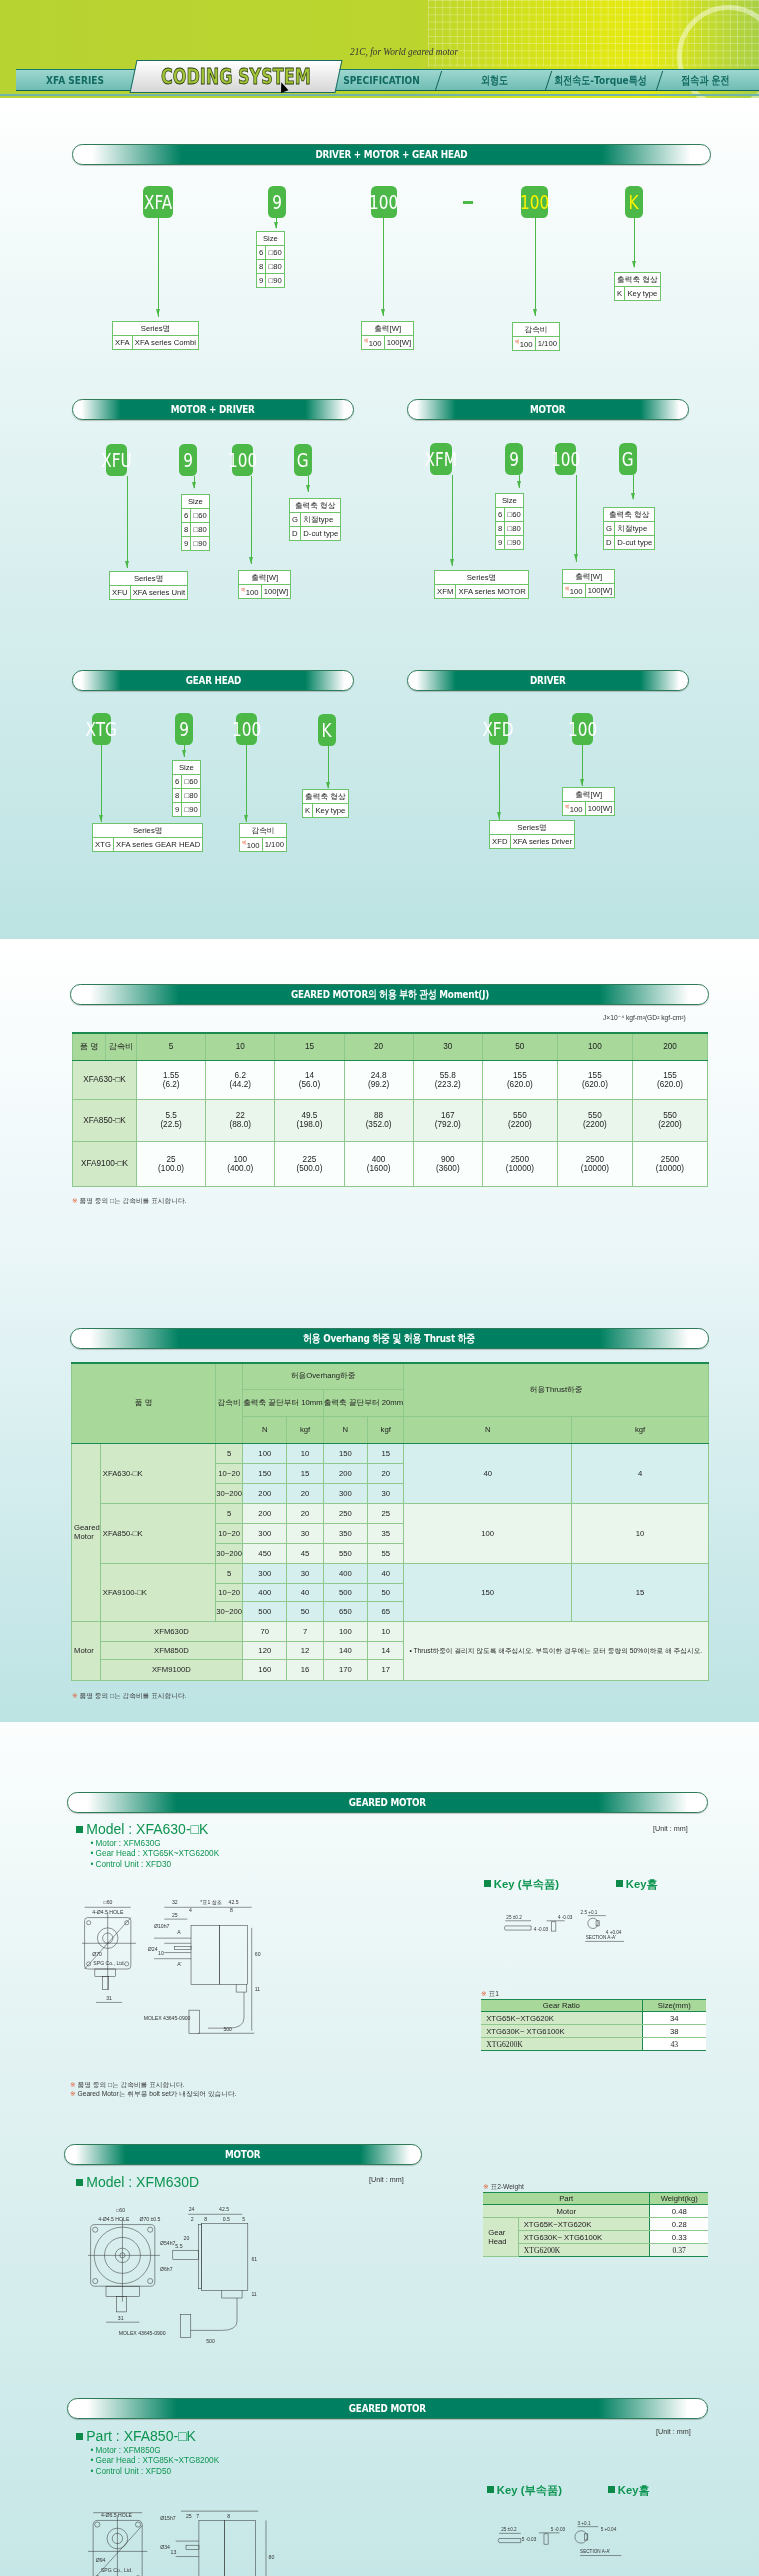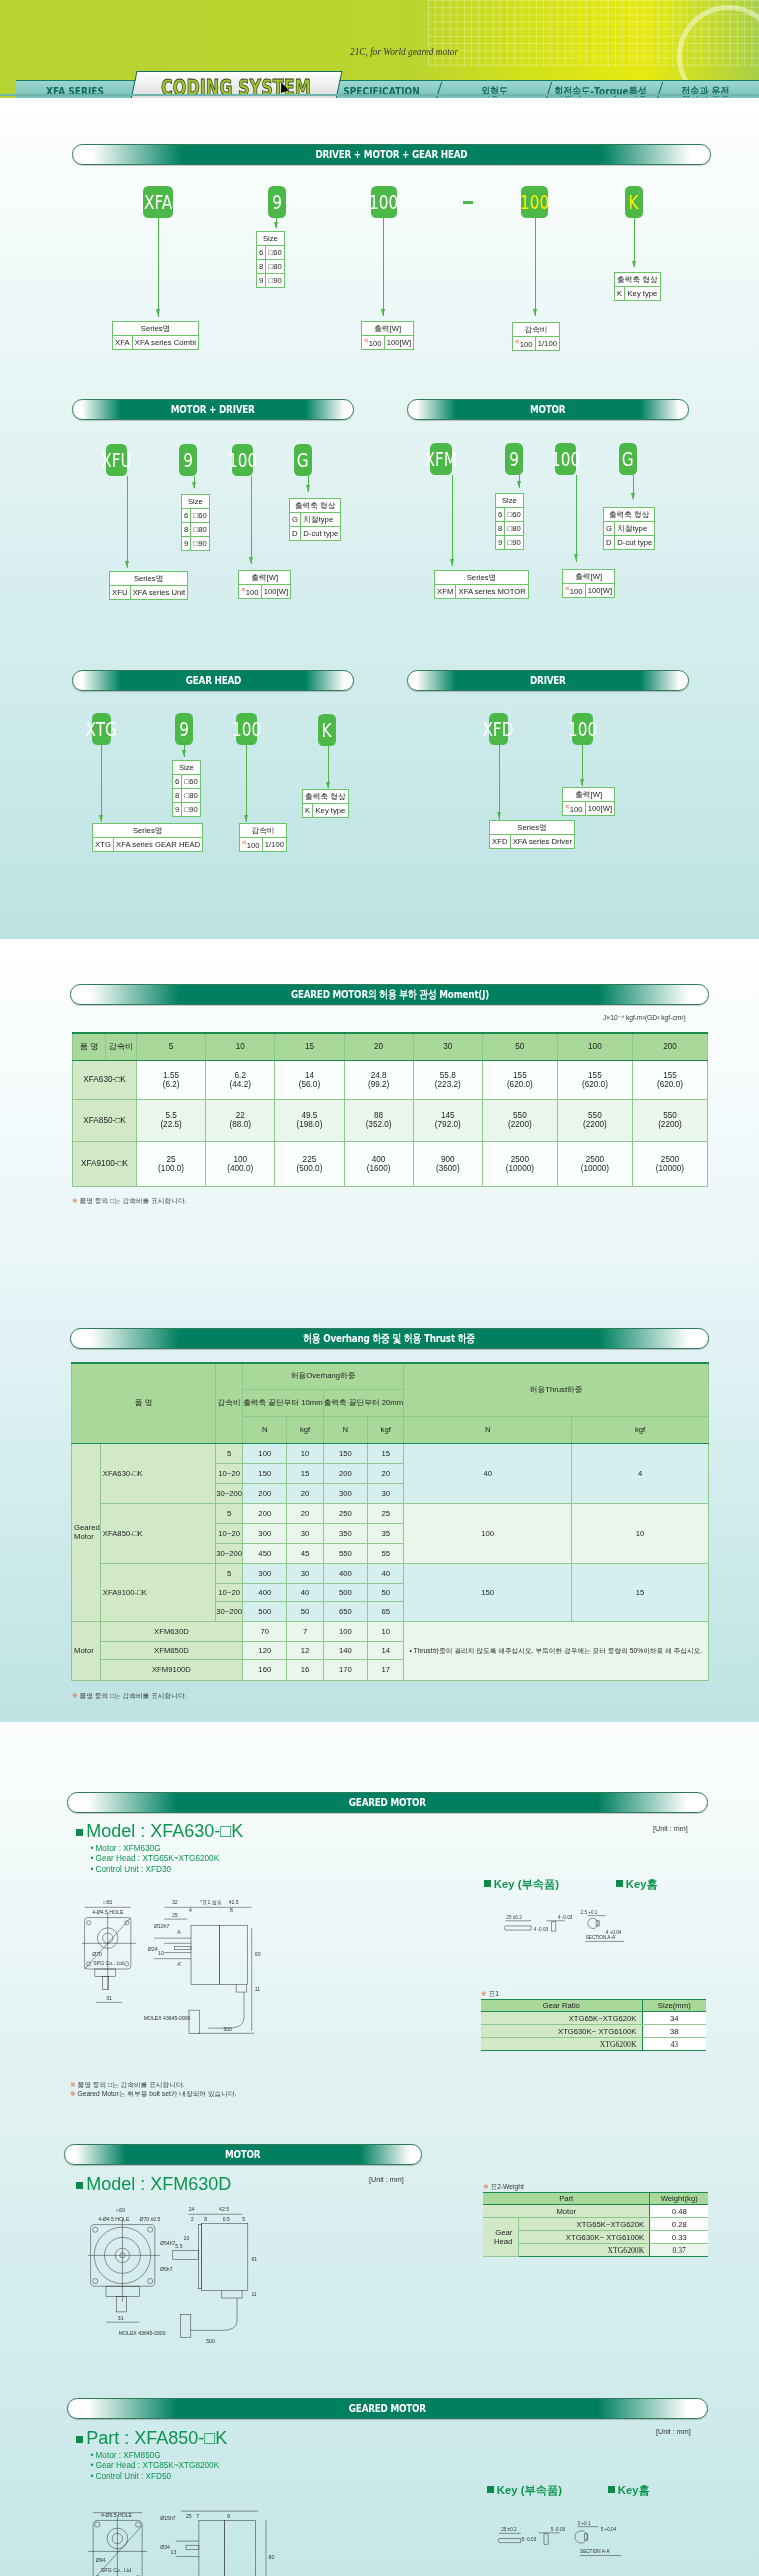--- a/index.html
+++ b/index.html
@@ -7,21 +7,21 @@
   .band { position: relative; width: 759px; }
   .grad { background: linear-gradient(#ffffff, #bde3e3); }
 
   
   .header { height: 98px; background: linear-gradient(90deg, #b7d332 0%, #bcd52e 55%, #d4e21a 70%, #e7ea10 85%, #a8cf45 100%); overflow: hidden; }
   .header .grid { position: absolute; left: 428px; top: 0; width: 332px; height: 67px;
     background-image: linear-gradient(rgba(255,255,255,0.35) 0.5px, transparent 0.5px), linear-gradient(90deg, rgba(255,255,255,0.35) 0.5px, transparent 0.5px);
     background-size: 7.2px 7.2px; opacity: 0.8; }
   .header .globe { position: absolute; right: -20.6px; top: 5.2px; width: 103px; height: 103px; border-radius: 50%; border: 5.2px solid rgba(255,255,255,0.45); }
   .tagline { position: absolute; left: 350px; top: 47px; font-family: "Liberation Serif", serif; font-style: italic; font-size: 9.3px; color: #333; }
-  .tabs { position: absolute; left: 0; top: 72px; width: 759px; height: 31px; }
+  .tabs { position: absolute; left: 0; top: 61px; width: 759px; height: 31px; }
   .tabbar-bg { position: absolute; left: 15.5px; top: 8.2px; width: 744px; height: 21.6px; background: linear-gradient(#9ed7cf, #6fbdb4); border-top: 1.5px solid #137a70; border-bottom: 1.5px solid #0f5f56; }
   .tab { position: absolute; top: 10.3px; height: 18.5px; display: flex; align-items: center; justify-content: center;
     font-family: "DejaVu Sans", sans-serif; font-weight: bold; font-size: 11.3px; color: #126b62; transform: scaleX(0.8); cursor: pointer; }
   .tab.active { top: -1px; height: 33px; background: linear-gradient(#ffffff, #d6d6d6); border: 1.5px solid #1a6c63; transform: skewX(-12deg); font-size: 20.6px; color: #a4c437;
     -webkit-text-stroke: 0.8px #283d10; }
   .tab.active span { display: inline-block; transform: skewX(12deg) scaleX(0.78); }
   .tab-sep { position: absolute; top: 10.3px; width: 1px; height: 19.6px; background: #0f5f56; transform: skewX(-18deg); }
   .header-line { position: absolute; left: 0; top: 94px; width: 759px; height: 1.5px; background: #6fb5ac; }
   .cursor { position: absolute; left: 279px; top: 82px; width: 0; height: 0; border-left: 4.1px solid transparent; border-right: 4.1px solid transparent; border-bottom: 10.3px solid #000; transform: rotate(-20deg); }
 
@@ -54,31 +54,31 @@
   .cell-light { background: #eaf5ec; }
   .cell-white { background: #fafffd; }
   .topbar { border-top: 2.1px solid #1a8a50 !important; }
 
   .note { position: absolute; font-size: 7.2px; color: #333; }
   .note .mark, .mark { color: #e2582c; }
   .unit { position: absolute; font-size: 7.2px; color: #333; }
 
   .model { position: absolute; color: #0d9450; }
   .model .sq { display: inline-block; width: 7.2px; height: 7.2px; background: #0d8a4a; margin-right: 3.1px; vertical-align: 1px; }
-  .model .title { font-size: 18px; }
+  .model .title { font-size: 14px; }
   .model ul { list-style: none; font-size: 8.2px; margin-left: 14.4px; margin-top: 2.1px; line-height: 10.3px; }
   .model ul li:before { content: "• "; }
   .subh { position: absolute; color: #0d9450; font-size: 11.3px; font-weight: bold; }
   .subh .sq { display: inline-block; width: 6.7px; height: 6.7px; background: #0d8a4a; margin-right: 3.1px; vertical-align: 1px; }
 
   .drawing { position: absolute; }
   .small-table { position: absolute; border-collapse: collapse; font-size: 7.7px; }
   .small-table th { background: #a8d89a; font-weight: normal; border-top: 1.5px solid #1a8a50; border-bottom: 1px solid #1a8a50; padding: 1px; }
   .small-table td { border-bottom: 0.8px solid #8ec88c; padding: 1px 5.2px; height: 13px; }
-  .small-table td.l { background: #d2e9c8; text-align: right; }
+  .small-table td.l { background: #d2e9c8; }
   .small-table td.v { background: #fff; text-align: center; border-left: 1px solid #1a8a50; }
   .small-table tr:last-child td { border-bottom: 1px solid #1a8a50; font-family: Liberation Serif, serif; }
   .small-table th.r { border-left: 1px solid #1a8a50; }
 </style>
 </head>
 <body>
 
 <div class="band header">
   <div class="grid"></div>
   <div class="globe"></div>
@@ -503,21 +503,21 @@
       <td class="cell-white"><span>155</span><br><span>(620.0)</span></td>
       <td class="cell-white"><span>155</span><br><span>(620.0)</span></td>
       <td class="cell-white"><span>155</span><br><span>(620.0)</span></td>
     </tr>
     <tr style="height:42px;">
       <td colspan="2" class="cell-label">XFA850-□K</td>
       <td class="cell-light"><span>5.5</span><br><span>(22.5)</span></td>
       <td class="cell-light"><span>22</span><br><span>(88.0)</span></td>
       <td class="cell-light"><span>49.5</span><br><span>(198.0)</span></td>
       <td class="cell-light"><span>88</span><br><span>(352.0)</span></td>
-      <td class="cell-light"><span>145</span><br><span>(792.0)</span></td>
+      <td class="cell-light"><span>167</span><br><span>(792.0)</span></td>
       <td class="cell-light"><span>550</span><br><span>(2200)</span></td>
       <td class="cell-light"><span>550</span><br><span>(2200)</span></td>
       <td class="cell-light"><span>550</span><br><span>(2200)</span></td>
     </tr>
     <tr style="height:45px;border-bottom:1.5px solid #6fb58a;">
       <td colspan="2" class="cell-label">XFA9100-□K</td>
       <td class="cell-white"><span>25</span><br><span>(100.0)</span></td>
       <td class="cell-white"><span>100</span><br><span>(400.0)</span></td>
       <td class="cell-white"><span>225</span><br><span>(500.0)</span></td>
       <td class="cell-white"><span>400</span><br><span>(1600)</span></td>

